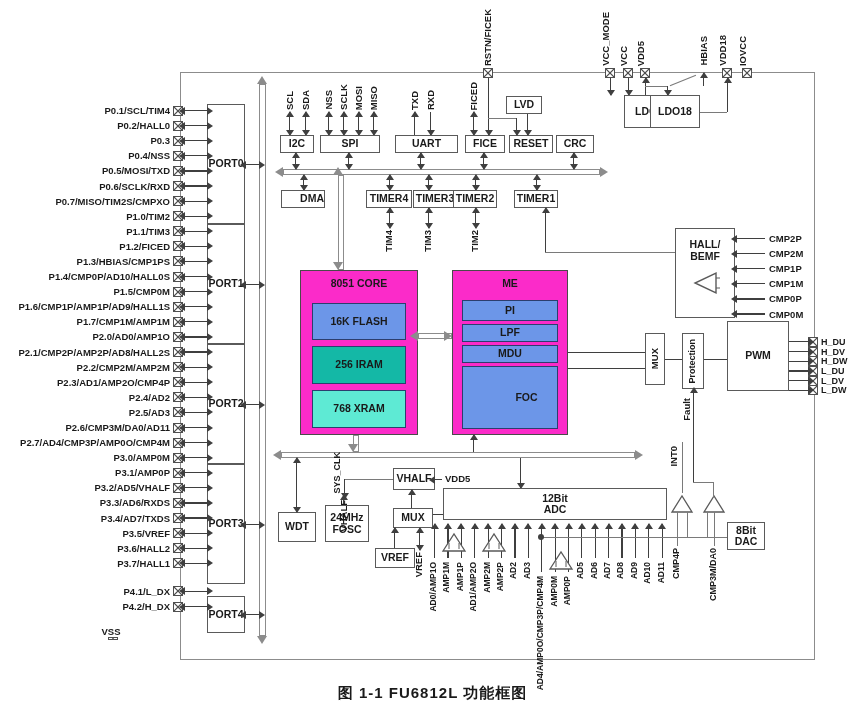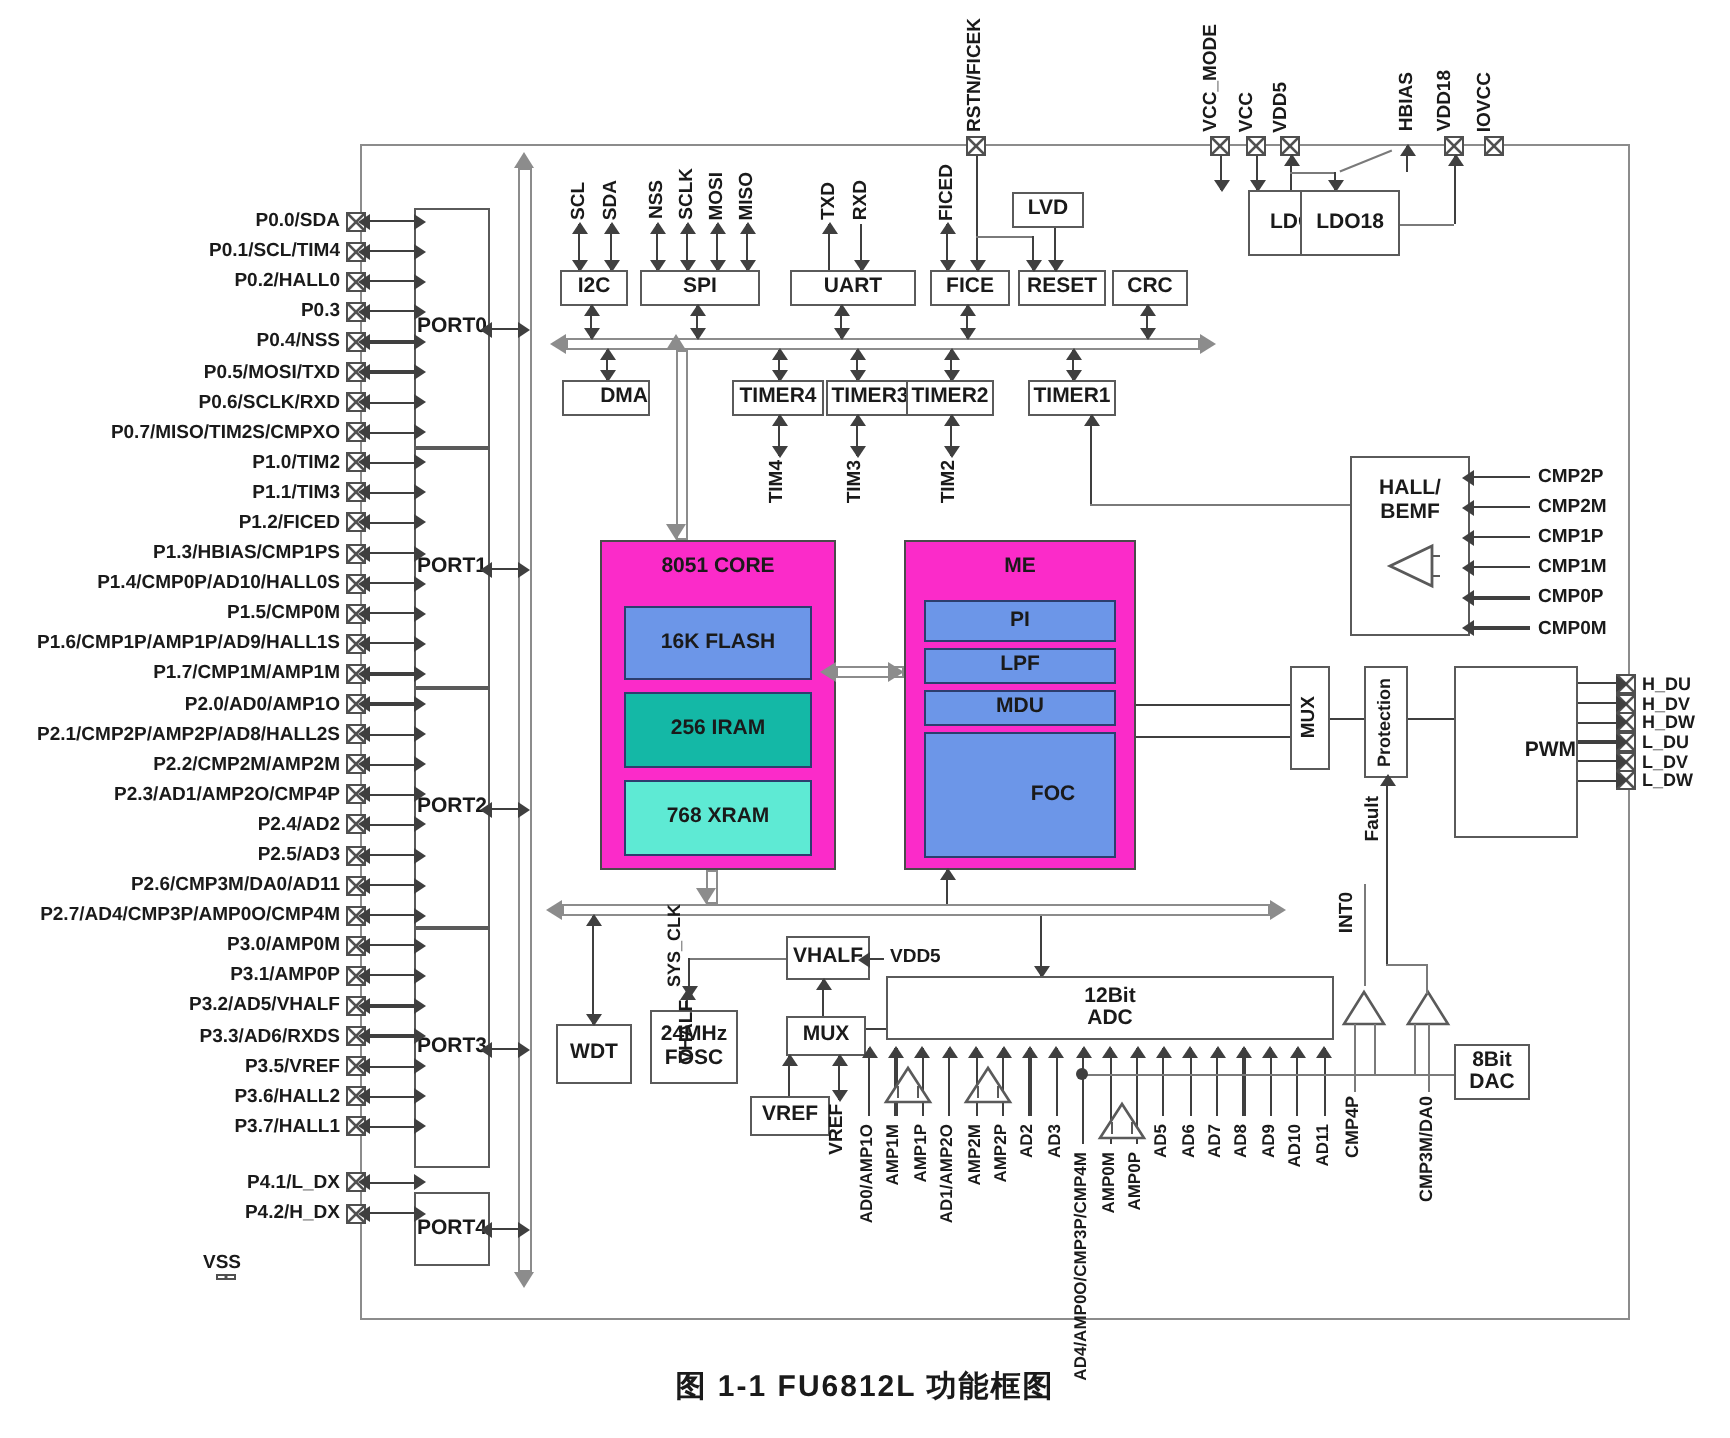--- a/index.html
+++ b/index.html
@@ -92,25 +92,20 @@
       <span>PORT4</span>
     </div>
   <div class="dah" style="left:246px;top:164px;width:13px;"></div>
   <div class="dah" style="left:246px;top:284px;width:13px;"></div>
   <div class="dah" style="left:246px;top:404px;width:13px;"></div>
   <div class="dah" style="left:246px;top:524px;width:13px;"></div>
   <div class="dah" style="left:246px;top:614px;width:13px;"></div>
 
   <div id="left-pins">
 
-      <div class="pin-row">
-        <span class="plbl">P0.0/SDA</span>
-        <span class="psq"></span>
-        <span class="dah flow"></span>
-      </div>
 
       <div class="pin-row">
         <span class="plbl">P0.1/SCL/TIM4</span>
         <span class="psq"></span>
         <span class="dah flow"></span>
       </div>
 
       <div class="pin-row">
         <span class="plbl">P0.2/HALL0</span>
         <span class="psq"></span>
@@ -260,20 +255,25 @@
         <span class="psq"></span>
         <span class="dah flow"></span>
       </div>
 
       <div class="pin-row">
         <span class="plbl">P3.3/AD6/RXDS</span>
         <span class="psq"></span>
         <span class="dah flow"></span>
       </div>
 
+      <div class="pin-row">
+        <span class="plbl">P3.4/AD7/TXDS</span>
+        <span class="psq"></span>
+        <span class="dah flow"></span>
+      </div>
 
       <div class="pin-row">
         <span class="plbl">P3.5/VREF</span>
         <span class="psq"></span>
         <span class="dah flow"></span>
       </div>
 
       <div class="pin-row">
         <span class="plbl">P3.6/HALL2</span>
         <span class="psq"></span>
@@ -470,21 +470,21 @@
   <div class="sar" style="left:568px;top:352px;width:77px;"></div>
   <div class="sar" style="left:568px;top:368px;width:77px;"></div>
   <div class="box" style="left:645px;top:333px;width:20px;height:52px;">
       <span class="vt" style="font-size:9.5px;">MUX</span>
     </div>
   <div class="sar" style="left:665px;top:359px;width:17px;"></div>
   <div class="box" style="left:682px;top:333px;width:22px;height:56px;">
       <span class="vt" style="font-size:9px;">Protection</span>
     </div>
   <div class="sar" style="left:704px;top:359px;width:23px;"></div>
-  <div class="box" style="left:727px;top:333px;width:62px;height:86px;justify-content:flex-end;">
+  <div class="box" style="left:727px;top:321px;width:62px;height:70px;">
       <span>PWM</span>
     </div>
   <div id="pwm-rows">
 
       <div class="pwm-row">
         <span class="sar flow"></span>
         <span class="psq"></span>
         <span class="olbl">H_DU</span>
       </div>
 

